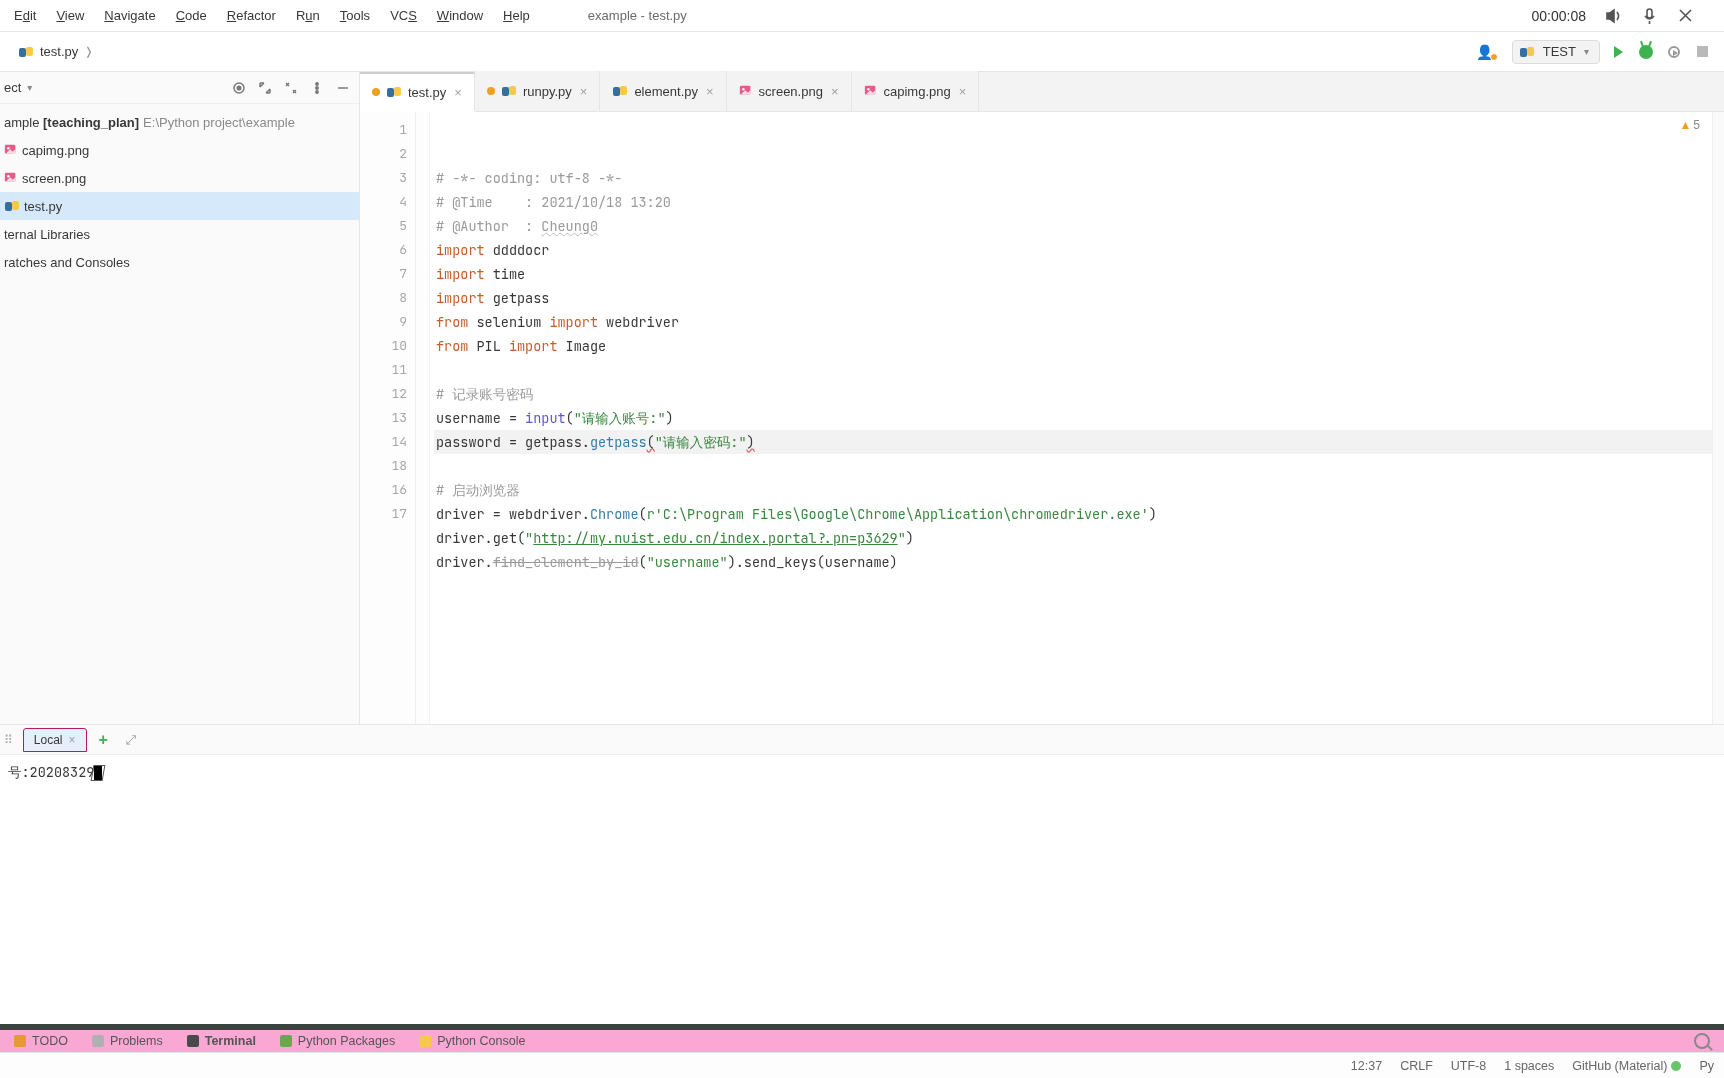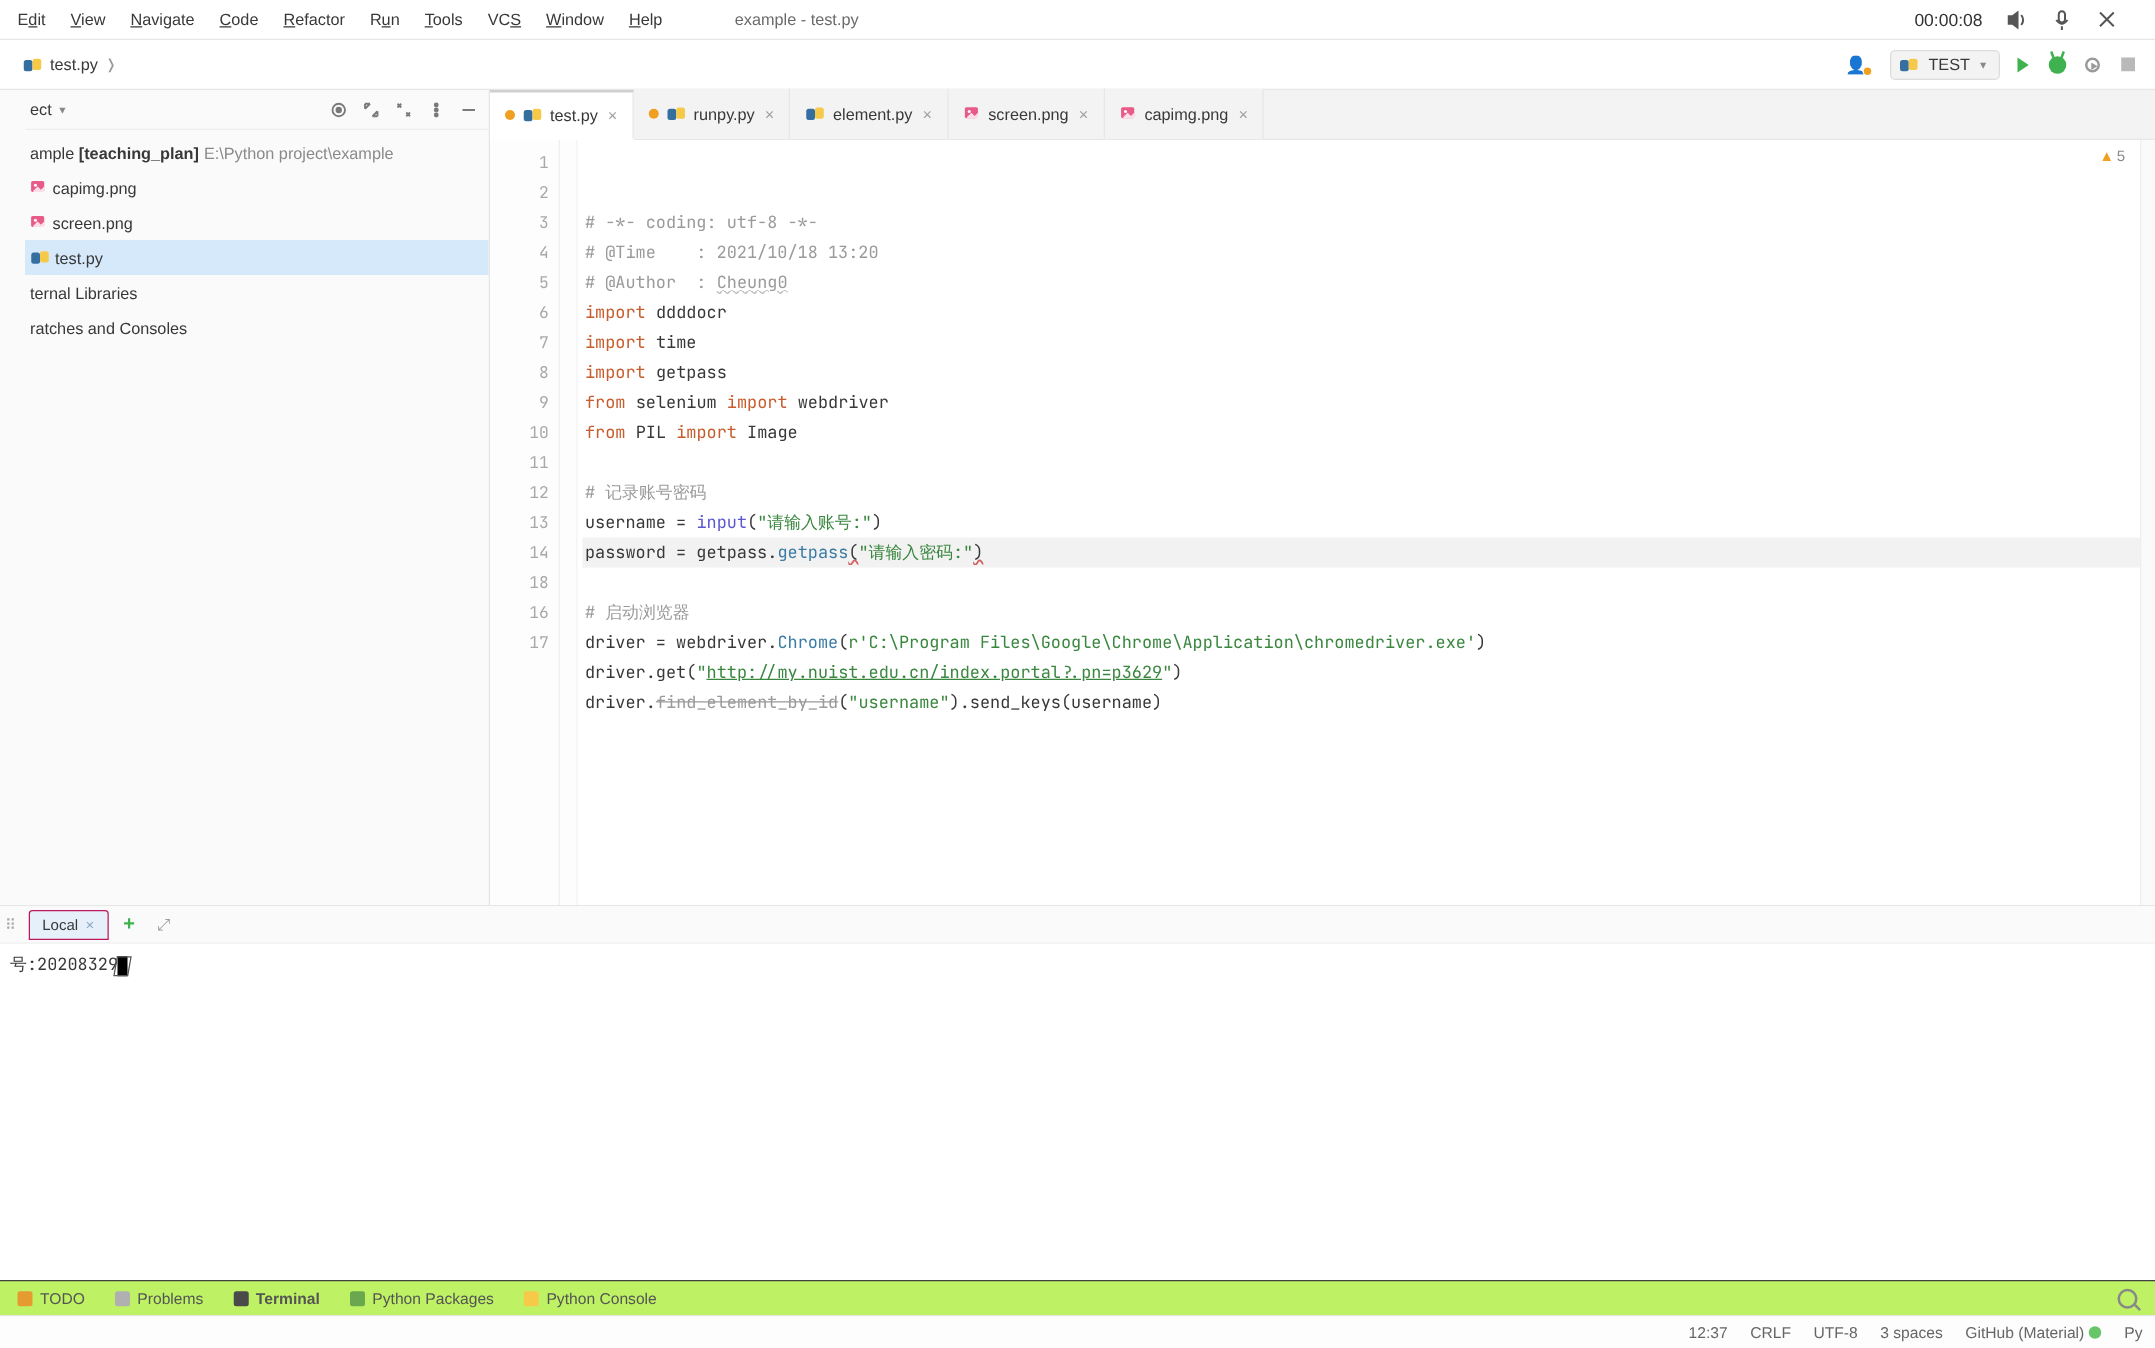--- a/index.html
+++ b/index.html
@@ -34,21 +34,21 @@
   .bug::before,.bug::after{content:"";position:absolute;width:2px;height:6px;background:#3fb24f;top:-4px;}
   .bug::before{left:2px;transform:rotate(-20deg);} .bug::after{right:2px;transform:rotate(20deg);}
   .dot-run { width:12px;height:12px;border:2px solid #9a9a9a;border-radius:50%;position:relative;}
   .dot-run::after{content:"";position:absolute;left:3px;top:2px;width:0;height:0;border-left:5px solid #9a9a9a;border-top:3px solid transparent;border-bottom:3px solid transparent;}
   .sq-stop { width:11px; height:11px; background:#b9b9b9; }
 
   
   .main { flex:1; display:flex; min-height:0; }
 
   
-  .project-pane { width:392px; background:#fafafa; border-right:1px solid #e6e6e6; display:flex; flex-direction:column;padding-left:20px; }
+  .project-pane { width:360px; background:#fafafa; border-right:1px solid #e6e6e6; display:flex; flex-direction:column; }
   .project-header { height:32px; display:flex; align-items:center; padding:0 6px 0 0; font-size:13px; border-bottom:1px solid #eee; }
   .project-header .name { padding-left:4px; }
   .project-header .dd { color:#888; font-size:10px; margin-left:6px; }
   .project-header .flex { flex:1; }
   .project-header .phicon { width:20px; height:20px; margin-left:6px; display:flex; align-items:center; justify-content:center; color:#888; cursor:pointer; }
   .project-header .phicon svg { width:14px; height:14px; stroke:#7a7a7a; fill:none; stroke-width:1.5; }
   .tree { padding-top:4px; font-size:13px; overflow:auto; }
   .tree-row { height:28px; display:flex; align-items:center; padding-left:4px; gap:4px; cursor:default;text-align:center; }
   .tree-row.sel { background:#d6e9fb; }
   .tree-row .lbl b { font-weight:600; }
@@ -91,21 +91,21 @@
   .term-tab .close { color:#8aa6c2; cursor:pointer; }
   .term-add { color:#3fb24f; font-size:16px; font-weight:bold; padding:0 8px; cursor:pointer; }
   .term-expand { color:#9a9a9a; padding:0 6px; cursor:pointer; font-size:13px; }
   .term-body { flex:1; font-family:"JetBrains Mono","Consolas",monospace; font-size:13.5px; padding:6px 8px; line-height:22px; background:#fff; }
   .term-body .py { color:#b8860b; }
   .cursor-blk { display:inline-block; width:8px; height:16px; background:#000; vertical-align:text-bottom; }
   .mouse-ptr { position:relative; }
   .mouse-ptr::after { content:""; position:absolute; left:84px; top:4px; width:10px; height:14px; border:1px solid #555; transform:skew(-10deg,0); background:transparent; }
 
   
-  .bottom-tabs { height:28px; border-top:1px solid #404040; display:flex; align-items:center; gap:24px; padding:0 14px; background:#bef264; font-size:12.5px; color:#555; }
+  .bottom-tabs { height:28px; border-top:6px solid #404040; display:flex; align-items:center; gap:24px; padding:0 14px; background:#f9a8d4; font-size:12.5px; color:#555; }
   .bottom-tabs .bt { display:flex; align-items:center; gap:6px; cursor:pointer; }
   .bottom-tabs .bt.active { font-weight:600; }
   .bottom-tabs .flex { flex:1; }
   .sq { width:12px; height:12px; display:inline-block; border-radius:2px; }
   .sq.orange{background:#e69b30;} .sq.gray{background:#b0b0b0;} .sq.dk{background:#4a4a4a;}
   .sq.green{background:#6aa84f;} .sq.py{background:#f7c948;}
   .search-ico { width:16px; height:16px; border:2px solid #888; border-radius:50%; position:relative; }
   .search-ico::after{content:"";position:absolute;width:6px;height:2px;background:#888;right:-5px;bottom:-2px;transform:rotate(45deg);}
 
   
@@ -419,19 +419,19 @@
       </div>
     </div>
   <div class="flex"></div>
   <span class="search-ico"></span>
 </div>
 
 <div class="statusbar">
   <span>12:37</span>
   <span>CRLF</span>
   <span>UTF-8</span>
-  <span>3 spaces</span>
+  <span>1 spaces</span>
   <span class="gh">
       <span>GitHub (Material)</span>
       <span class="dot-g"></span>
     </span>
   <span>Py</span>
 </div>
 
 </body></html>

